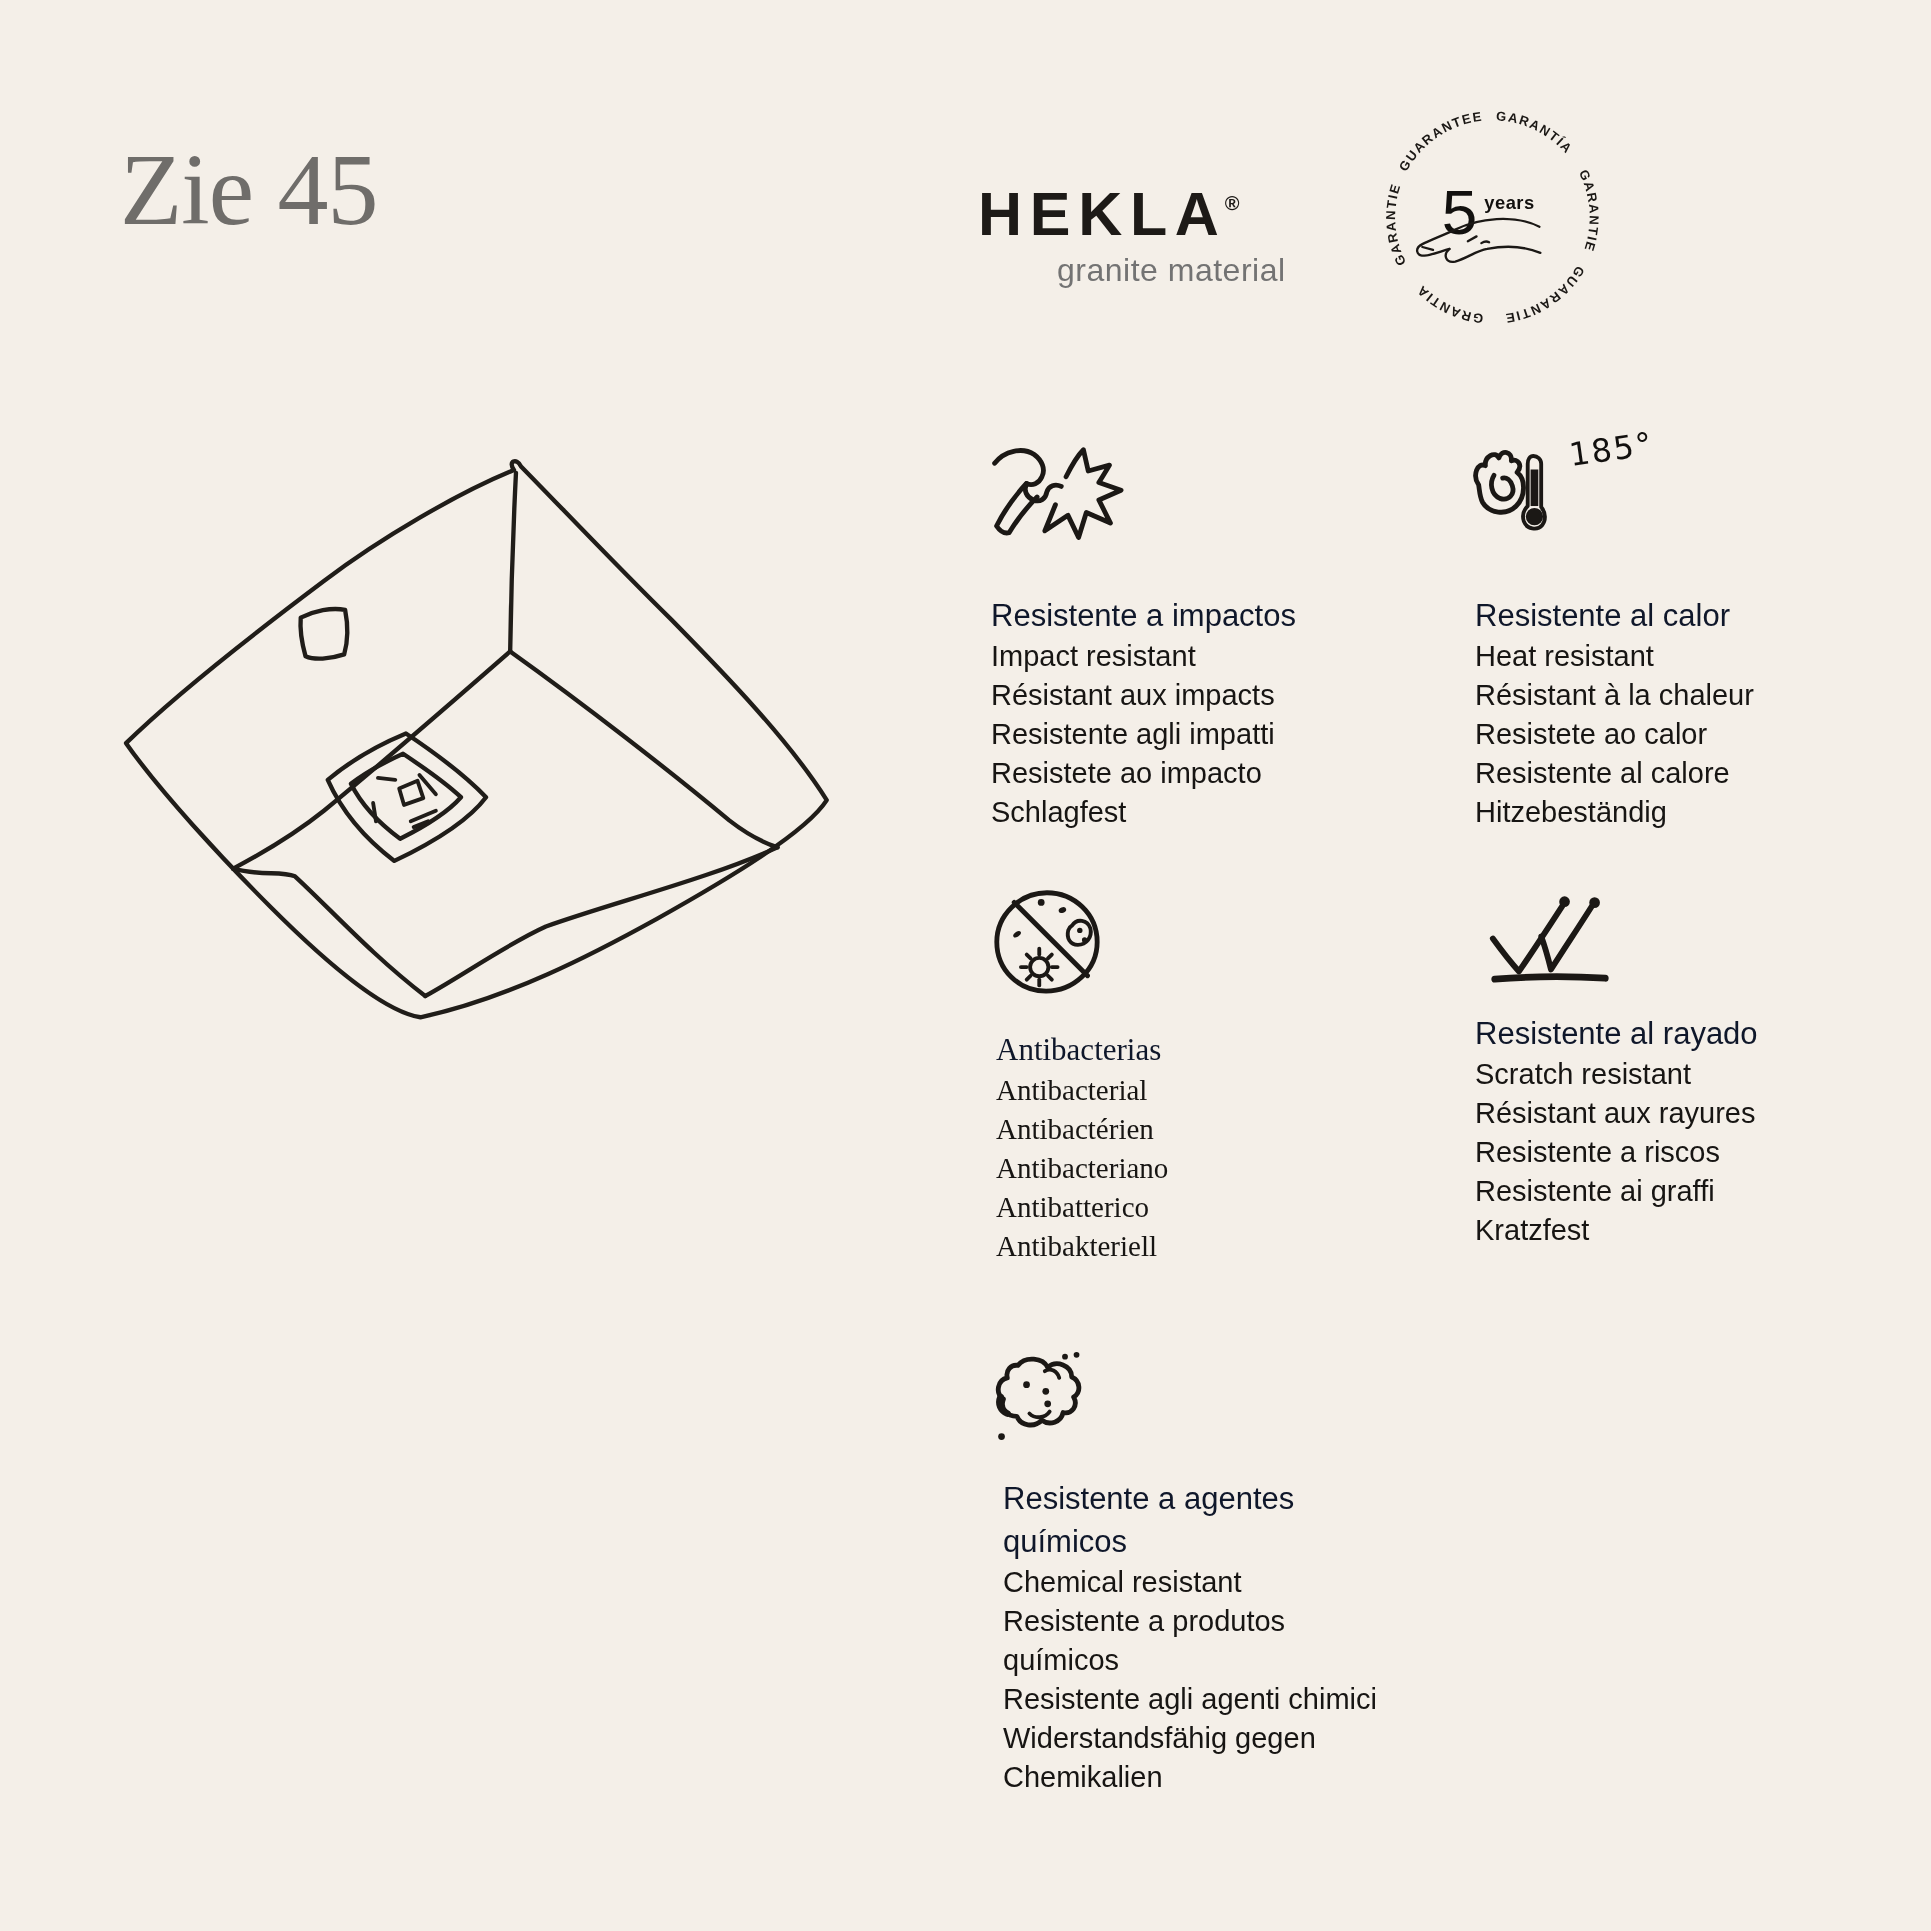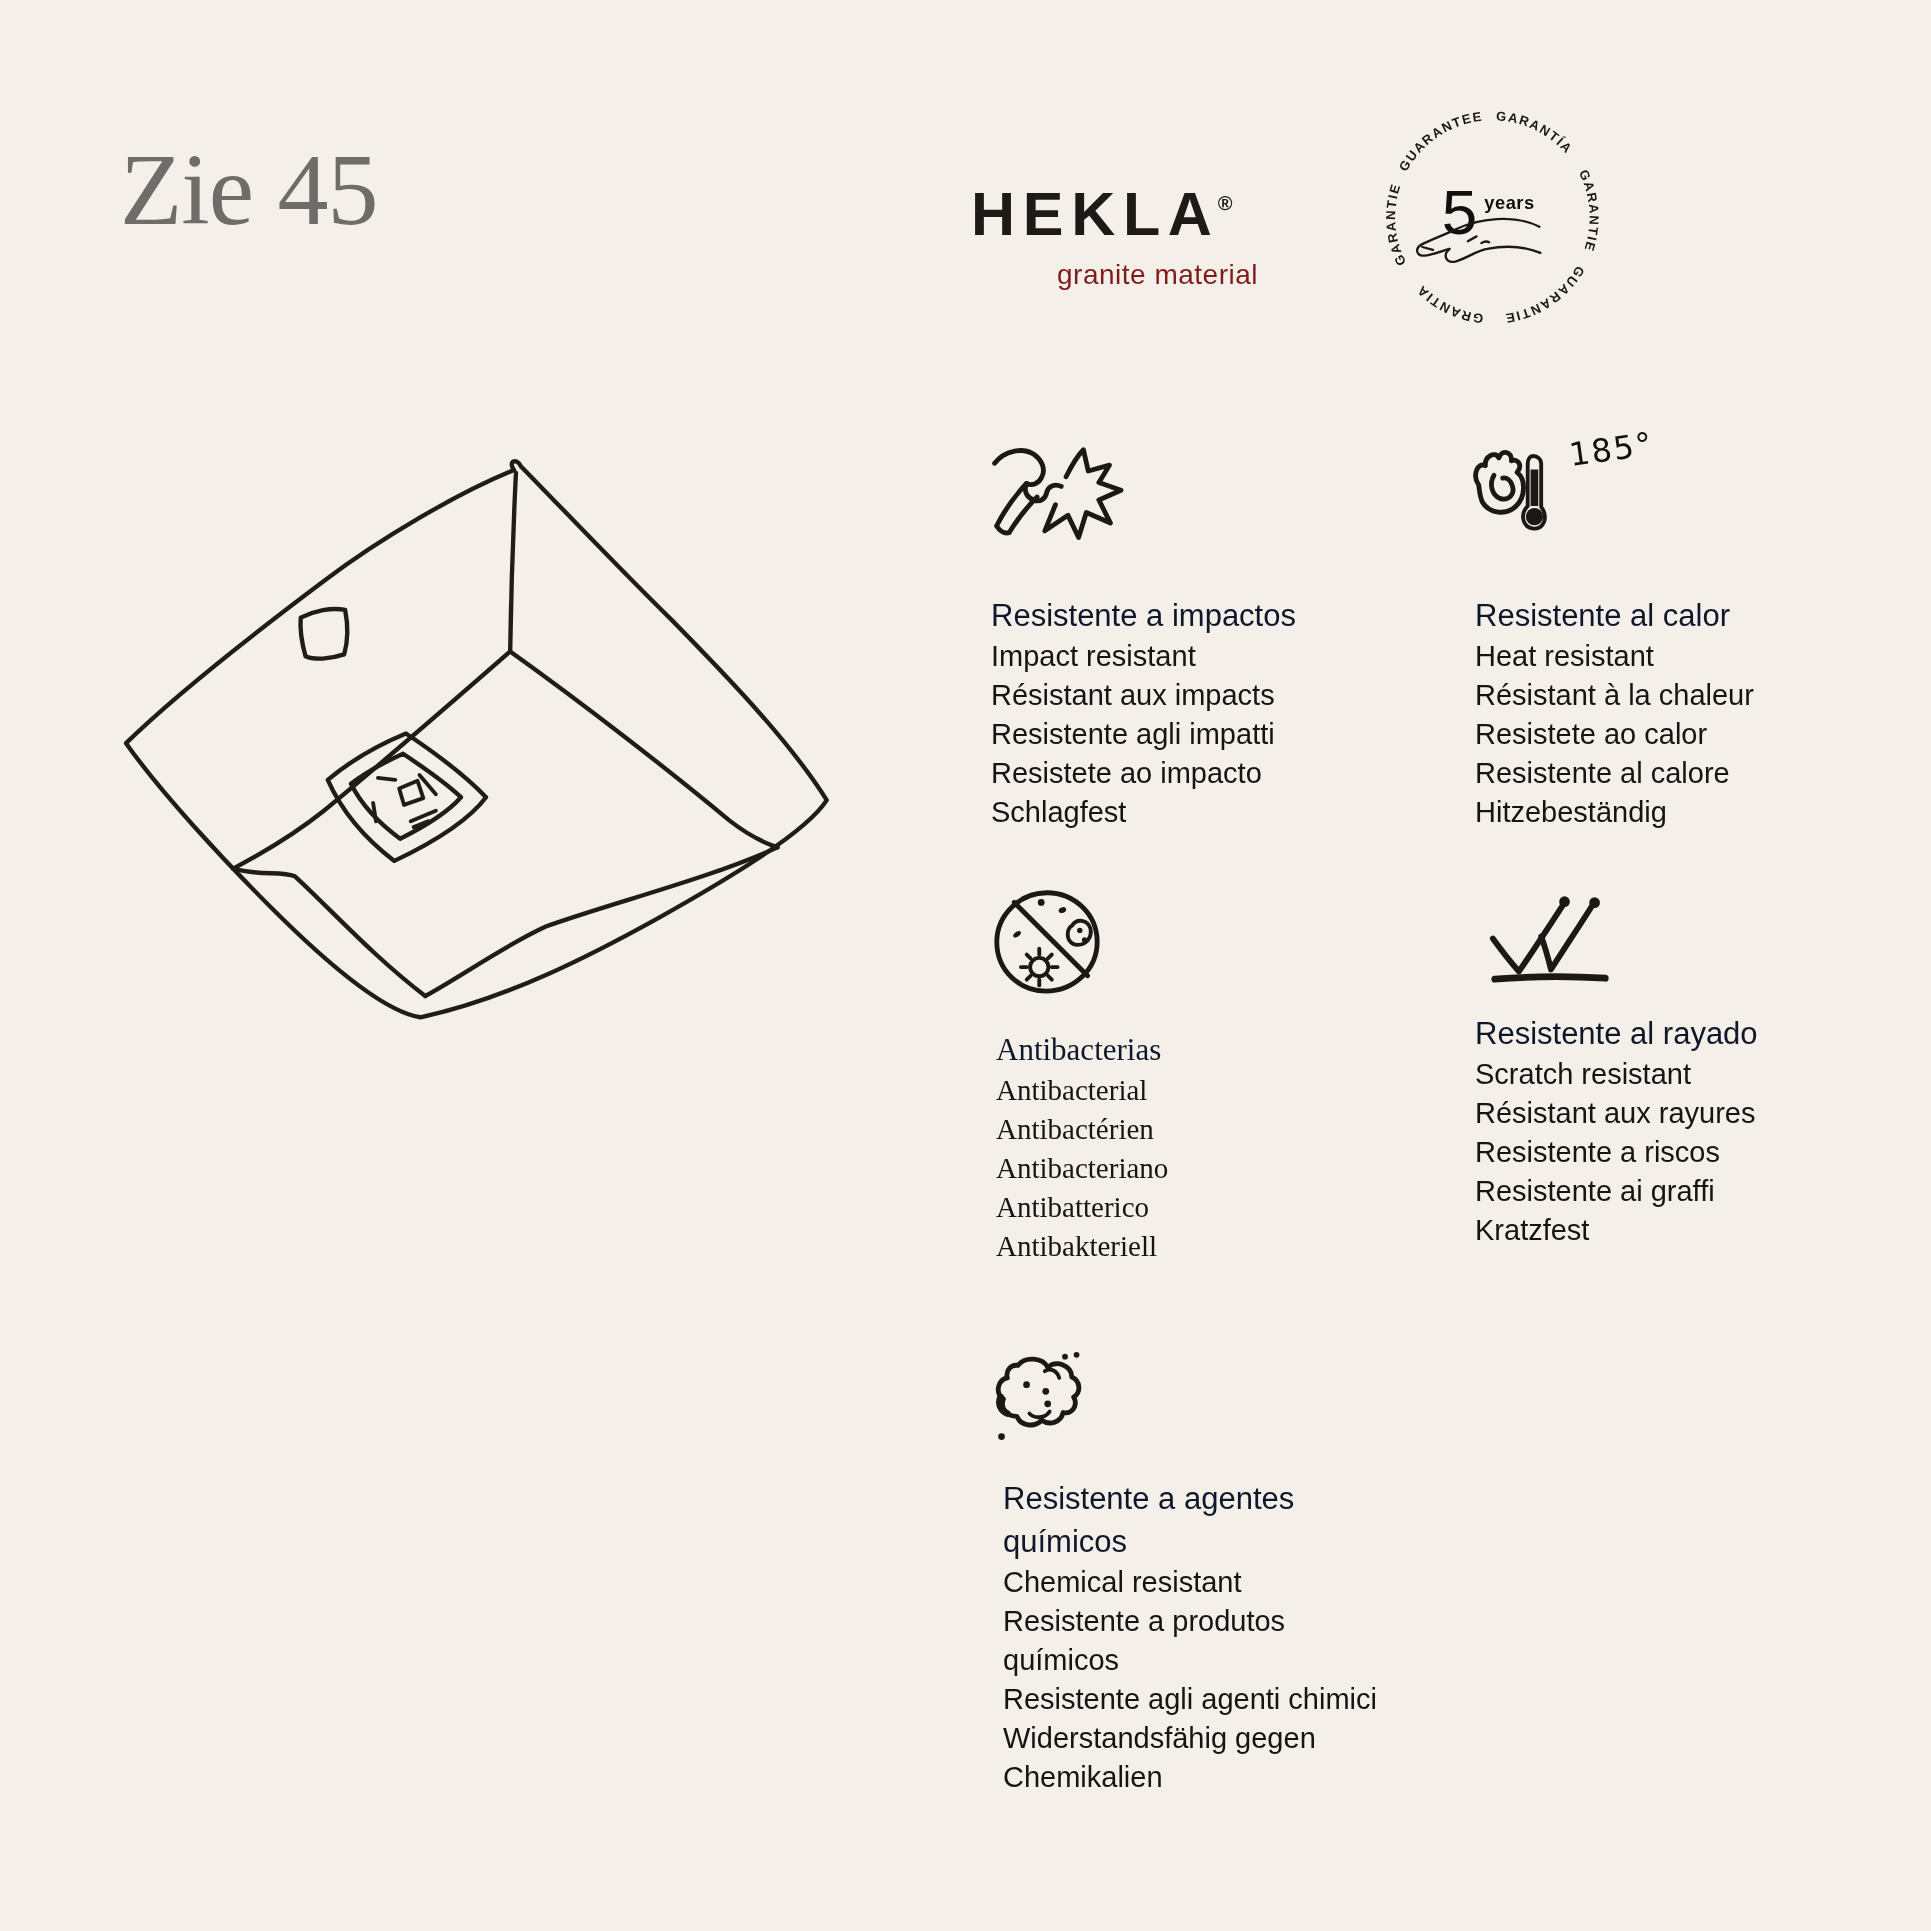--- a/index.html
+++ b/index.html
@@ -16,32 +16,32 @@
   .title{
     left:120px;top:137px;
     font-family:"Liberation Serif", serif;
     font-size:102px;line-height:106px;
     letter-spacing:-1px;
     color:#6f6d6a;
     font-weight:400;
   }
   
   .brand{left:971px;top:187px;}
-  .brand-row{white-space:nowrap;}
+  .brand-row{white-space:nowrap;margin-left:7px;}
   .brand-name{
     font-size:61px;font-weight:bold;letter-spacing:7.7px;
     color:#1d1a17;line-height:54px;
   }
   .reg{
     font-size:20px;font-weight:bold;letter-spacing:0;
     position:relative;top:-25px;left:-1.9px;color:#1d1a17;
   }
   .tagline{
-    margin-left:86px;margin-top:18px;
-    font-size:28px;color:#7f1d1d;letter-spacing:0.5px;
+    margin-left:86px;margin-top:11px;
+    font-size:32px;color:#737373;letter-spacing:0.5px;
   }
   
   .badge-svg{left:1374px;top:99px;width:237px;height:237px;}
   .ring-word{
     font-family:"Liberation Sans", sans-serif;
     font-size:13.5px;font-weight:bold;letter-spacing:1.6px;
     fill:#1b1815;
   }
   .five{
     font-family:"Liberation Sans", sans-serif;

